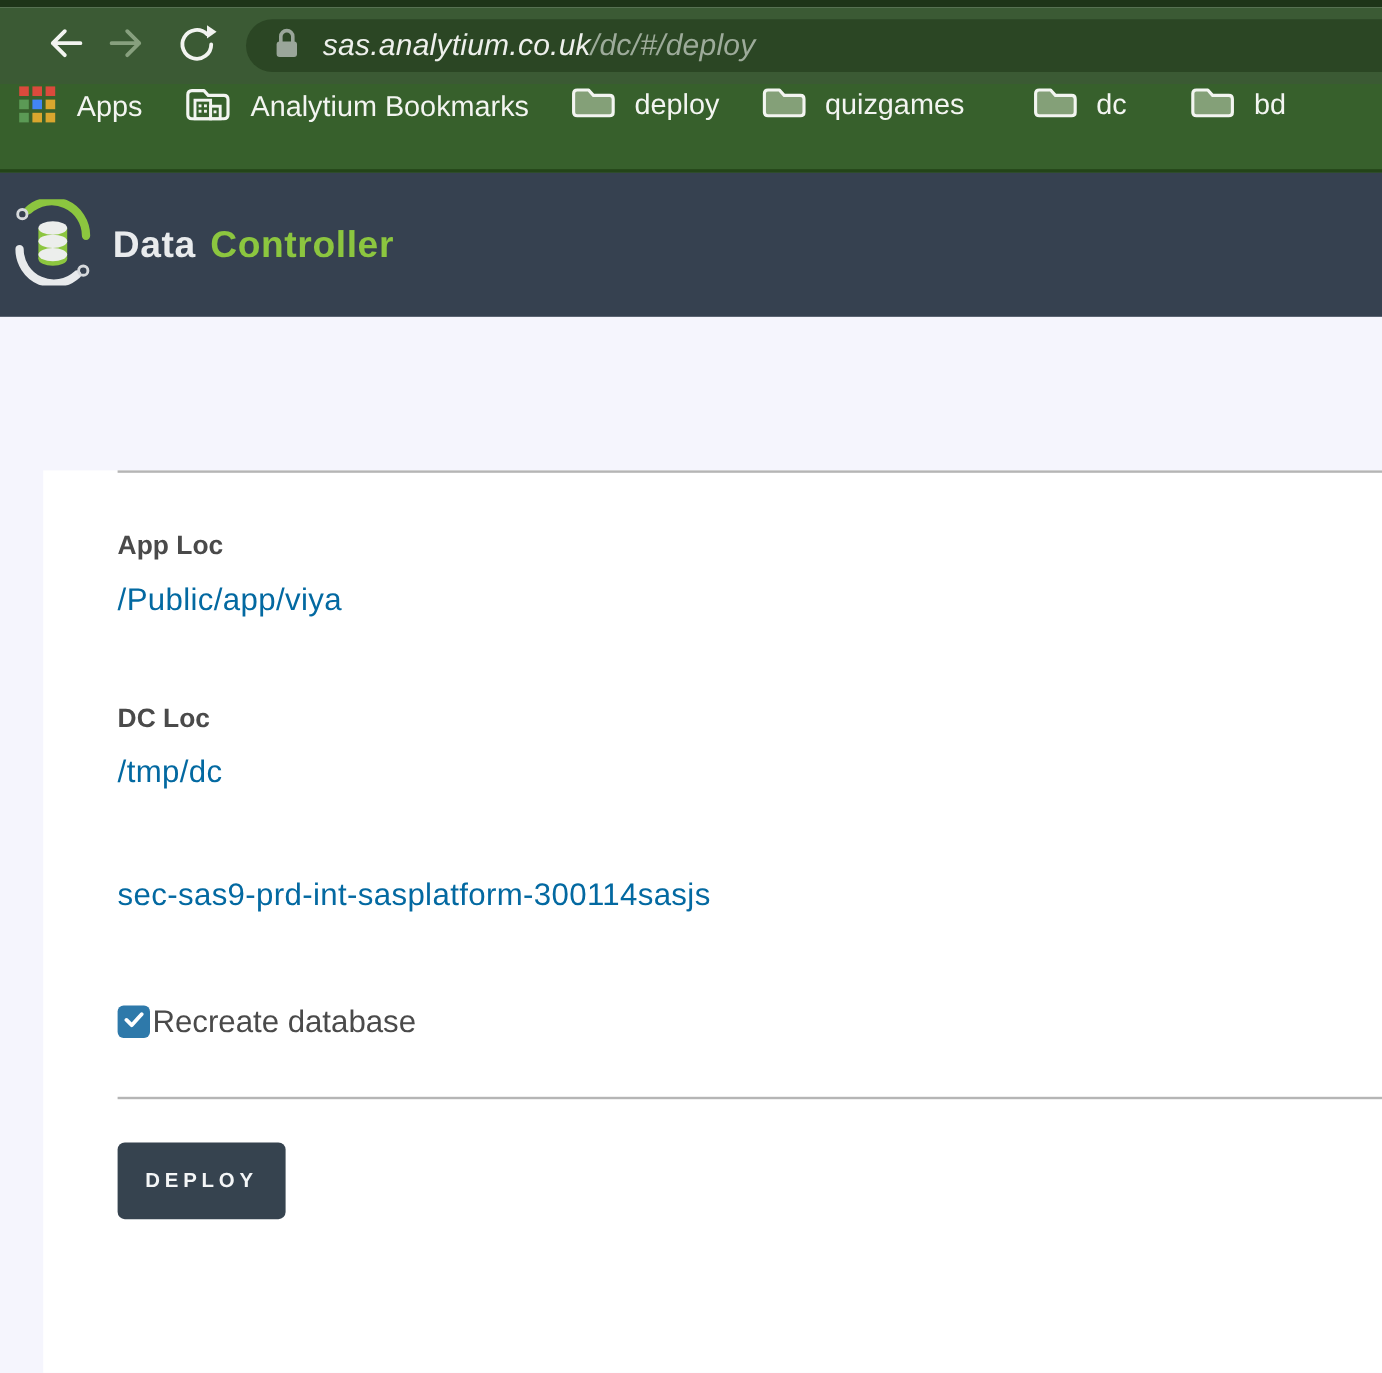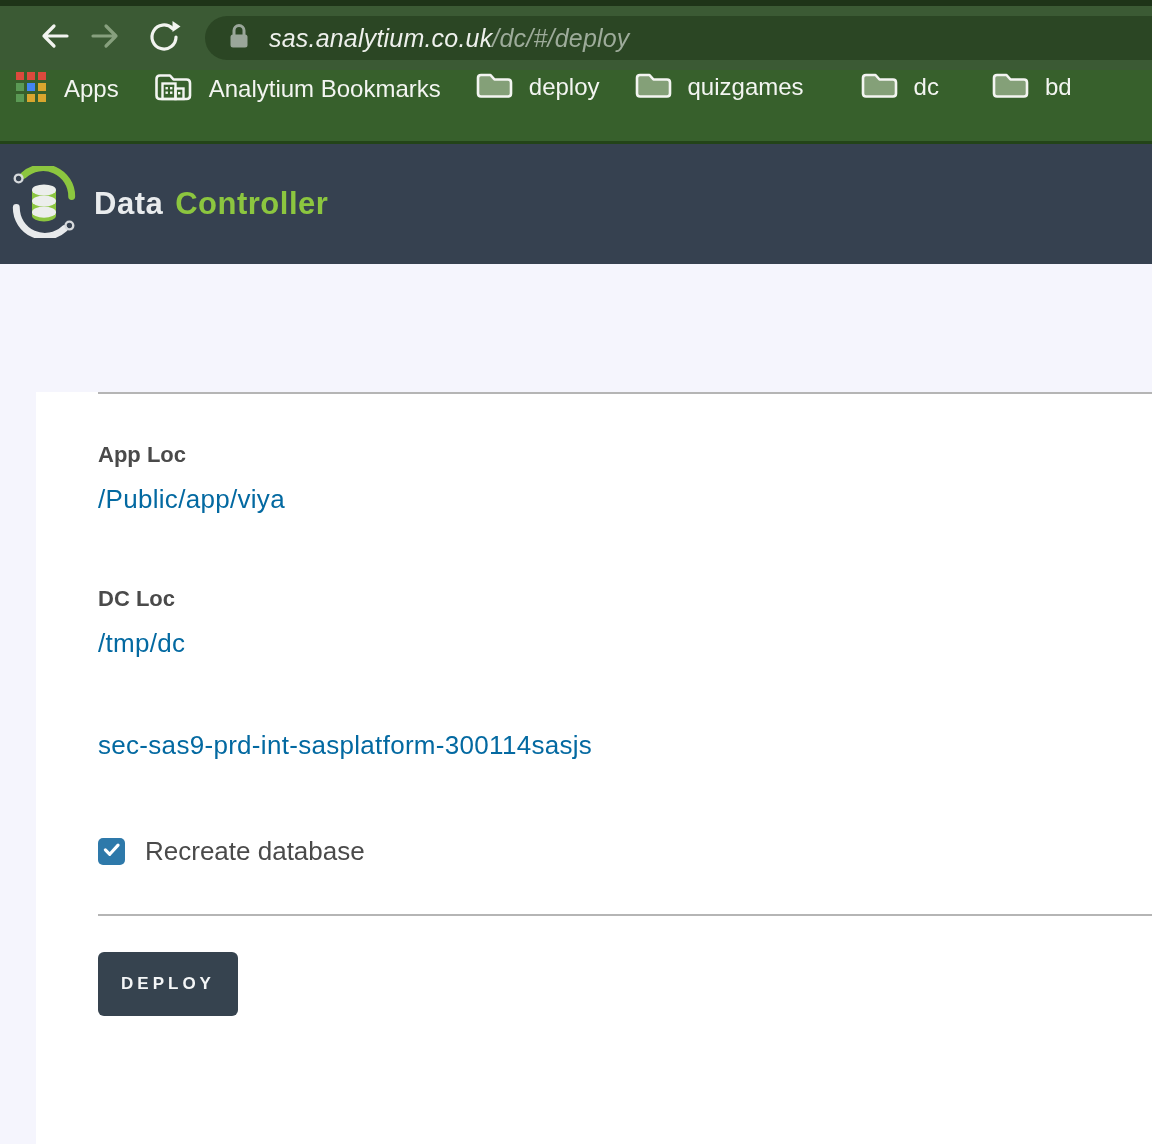--- a/index.html
+++ b/index.html
@@ -43,21 +43,21 @@
   .card{margin-top:46px;height:808px;background:var(--card_bg);border-bottom:6px solid #d9d9d9;padding-left:62px;}
   .divider{height:2px;background:#b5b5b5;border:0;}
   .divider.top{margin-top:128px;}
   .divider.bottom{margin-top:47px;}
 
   .field{margin-top:48px;}
   .field + .field{margin-top:72px;}
   .field-label{font-size:22px;font-weight:700;color:#4a4a4a;line-height:26px;}
   .field-value{font-size:26px;color:#0369a1;line-height:30px;margin-top:16px;letter-spacing:.3px;}
 
-  .checkbox-row{margin-top:76px;display:flex;align-items:center;gap:20px;}
+  .checkbox-row{margin-top:76px;display:flex;align-items:center;gap:2px;}
   .checkbox{width:27px;height:27px;border-radius:5px;background:var(--checkbox_blue);display:flex;align-items:center;justify-content:center;cursor:pointer;flex:0 0 auto;}
   .checkbox-label{font-size:26px;color:#4a4a4a;}
 
   .deploy-btn{margin-top:36px;width:140px;height:64px;background:var(--button_slate);color:#f4f6f7;border:0;border-radius:6px;font-family:"Liberation Sans",sans-serif;font-size:17px;font-weight:700;letter-spacing:4px;cursor:pointer;display:block;}
 </style>
 </head>
 <body>
 
 <div class="frame-strip"></div>
 

